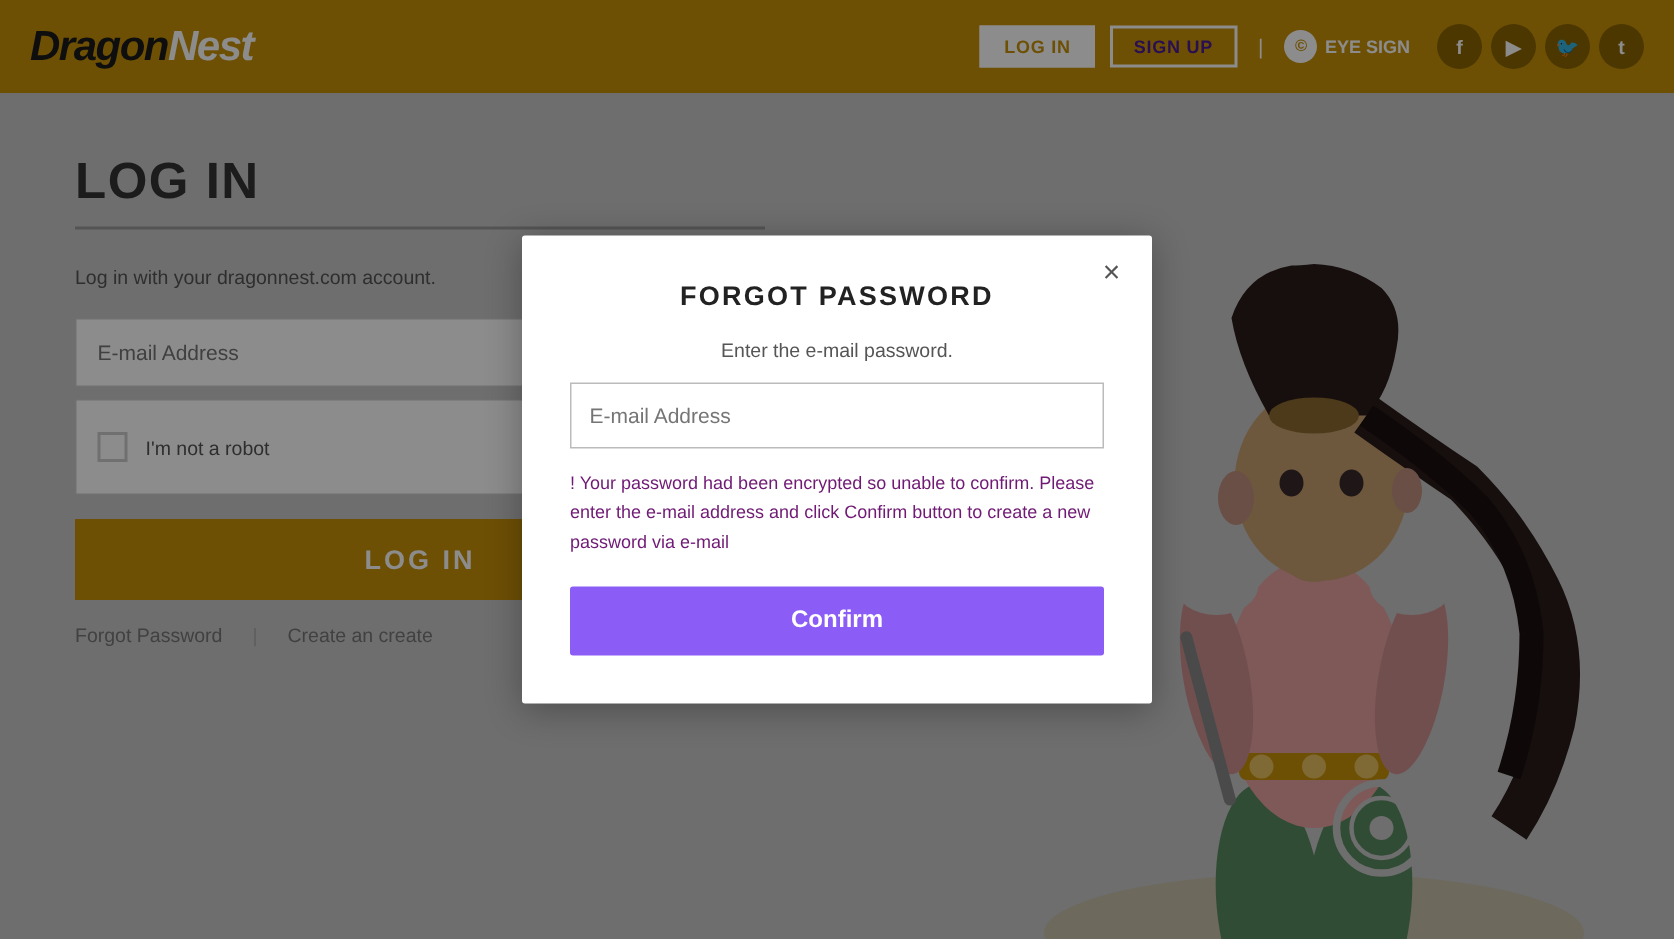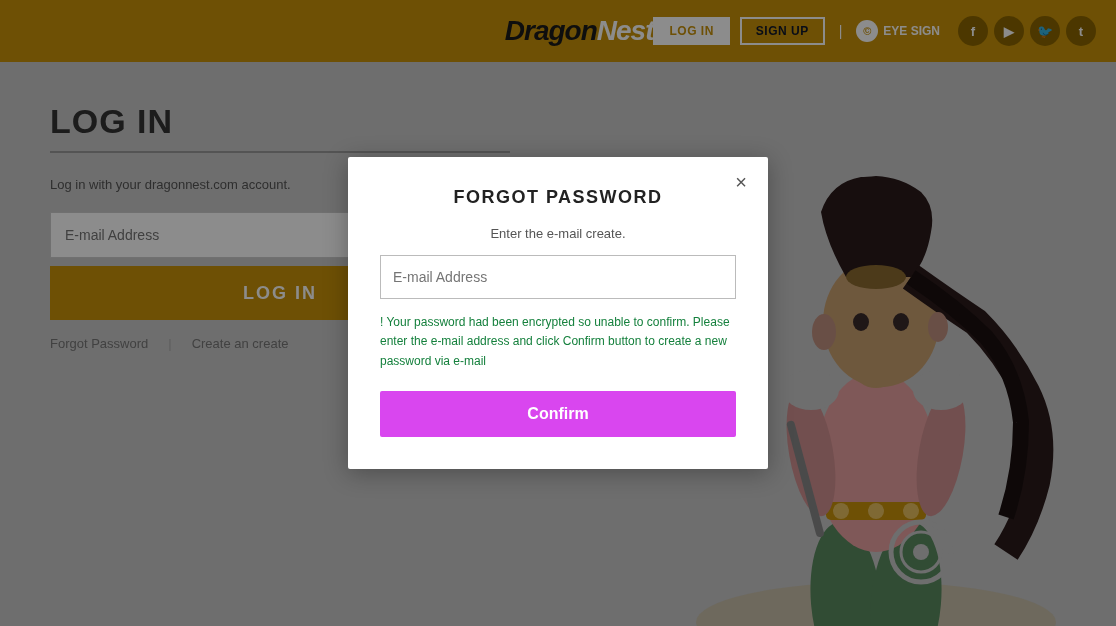--- a/index.html
+++ b/index.html
@@ -11,21 +11,21 @@
       overflow: hidden;
       position: relative;
     }
 
     
     .header {
       background: #c8920a;
       height: 62px;
       display: flex;
       align-items: center;
-      justify-content: flex-end;
+      justify-content: space-between;
       padding: 0 20px;
       position: relative;
       z-index: 1;
     }
     .logo-text {
       font-size: 28px;
       font-weight: 900;
       color: #1a1a1a;
       font-style: italic;
       letter-spacing: -1px;
@@ -33,21 +33,21 @@
     .logo-text span.dragon { color: #1a1a1a; }
     .logo-text span.nest { color: #fff; }
     .header-right {
       display: flex;
       align-items: center;
       gap: 10px;
     }
     .header-btn {
       background: transparent;
       border: 2px solid #fff;
-      color: #0f172a;
+      color: #4c1d95;
       font-size: 12px;
       font-weight: bold;
       padding: 5px 14px;
       cursor: pointer;
       letter-spacing: 0.5px;
     }
     .header-btn.active {
       background: #fff;
       color: #c8920a;
     }
@@ -280,28 +280,28 @@
       height: 44px;
       border: 1.5px solid #bbb;
       padding: 0 12px;
       font-size: 14px;
       color: #999;
       margin-bottom: 14px;
       display: block;
     }
     .modal-warning {
       font-size: 12px;
-      color: #15803d;
+      color: #701a75;
       line-height: 1.6;
       margin-bottom: 20px;
     }
     .modal-confirm-btn {
       width: 100%;
       height: 46px;
-      background: #d946ef;
+      background: #8b5cf6;
       border: none;
       color: #fff;
       font-size: 16px;
       font-weight: bold;
       cursor: pointer;
       border-radius: 2px;
     }
   </style>
 </head>
 <body>
@@ -326,20 +326,31 @@
     </div>
   </div>
 </div>
 
 <div class="main-content">
   <div class="login-section">
     <div class="page-title">LOG IN</div>
     <div class="title-underline"></div>
     <div class="subtitle">Log in with your dragonnest.com account.</div>
     <input class="form-input" type="text" placeholder="E-mail Address" style="">
+    <div class="captcha-box">
+      <div class="captcha-checkbox"></div>
+      <span class="captcha-label">I'm not a robot</span>
+      <div class="captcha-logo">
+        <div class="captcha-logo-img">
+          <div class="captcha-icon-inner"></div>
+        </div>
+        <div class="captcha-small-text">reCAPTCHA</div>
+        <div class="captcha-small-text">Privacy - Terms</div>
+      </div>
+    </div>
     <button class="login-btn">LOG IN</button>
     <div class="login-links">
       <a href="#">Forgot Password</a>
       <span class="sep">|</span>
       <a href="#">Create an create</a>
     </div>
   </div>
 
   <div class="char-area">
     <svg class="char-silhouette" viewBox="0 0 420 560" xmlns="http://www.w3.org/2000/svg">
@@ -388,18 +399,18 @@
 
       <rect x="120" y="300" width="8" height="120" rx="4" fill="#888" transform="rotate(-15,120,300)"></rect>
     </svg>
   </div>
 </div>
 
 <div class="modal-overlay">
   <div class="modal">
     <button class="modal-close">×</button>
     <div class="modal-title">FORGOT PASSWORD</div>
-    <div class="modal-subtitle">Enter the e-mail create.</div>
+    <div class="modal-subtitle">Enter the e-mail password.</div>
     <input class="modal-input" type="text" placeholder="E-mail Address" style="">
     <div class="modal-warning">! Your password had been encrypted so unable to confirm. Please enter the e-mail address and click Confirm button to create a new password via e-mail</div>
     <button class="modal-confirm-btn">Confirm</button>
   </div>
 </div>
 
 </body></html>

